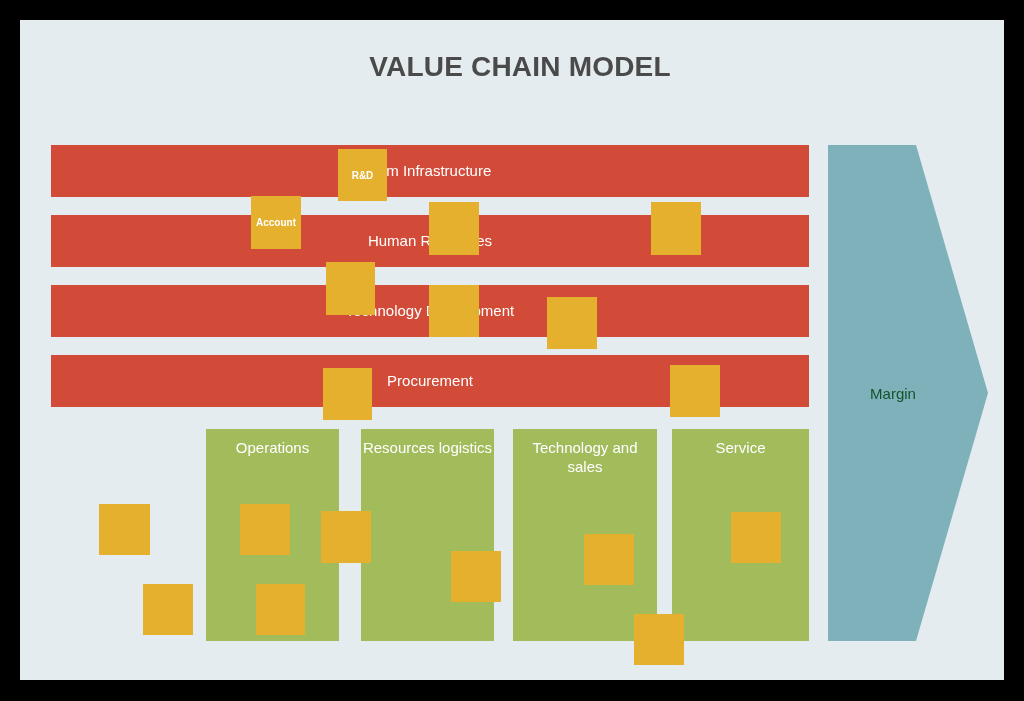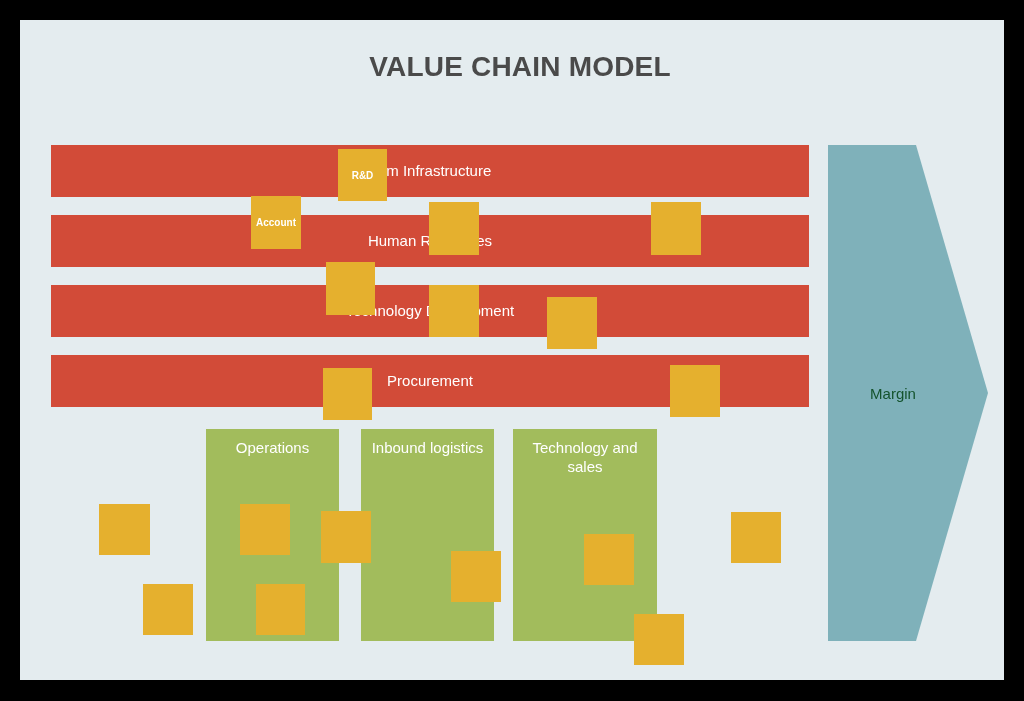--- a/index.html
+++ b/index.html
@@ -157,24 +157,27 @@
     <span class="bar-label">Technology Development</span>
   </div>
   <div class="support-bar" id="support-bar-3">
     <span class="bar-label">Procurement</span>
   </div>
 
   <div class="primary-col" id="primary-col-1">
     <span class="col-label">Operations</span>
   </div>
   <div class="primary-col" id="primary-col-2">
-    <span class="col-label">Inbound logistics</span>
+    <span class="col-label">Resources logistics</span>
   </div>
   <div class="primary-col" id="primary-col-3">
     <span class="col-label">Technology and sales</span>
+  </div>
+  <div class="primary-col" id="primary-col-4">
+    <span class="col-label">Service</span>
   </div>
 
   <div id="margin-arrow"></div>
   <div id="margin-label">Margin</div>
 
   <div class="sticky-layer" id="sticky-layer">
       <div class="sticky" style="left: 231px; top: 160px; width: 50px; height: 53px; margin-top: 16px;">Account</div>
       <div class="sticky" style="left: 318px; top: 129px; width: 49px; height: 52px;">R&amp;D</div>
       <div class="sticky" style="left: 409px; top: 182px; width: 50px; height: 53px;"></div>
       <div class="sticky" style="left: 631px; top: 182px; width: 50px; height: 53px;"></div>

